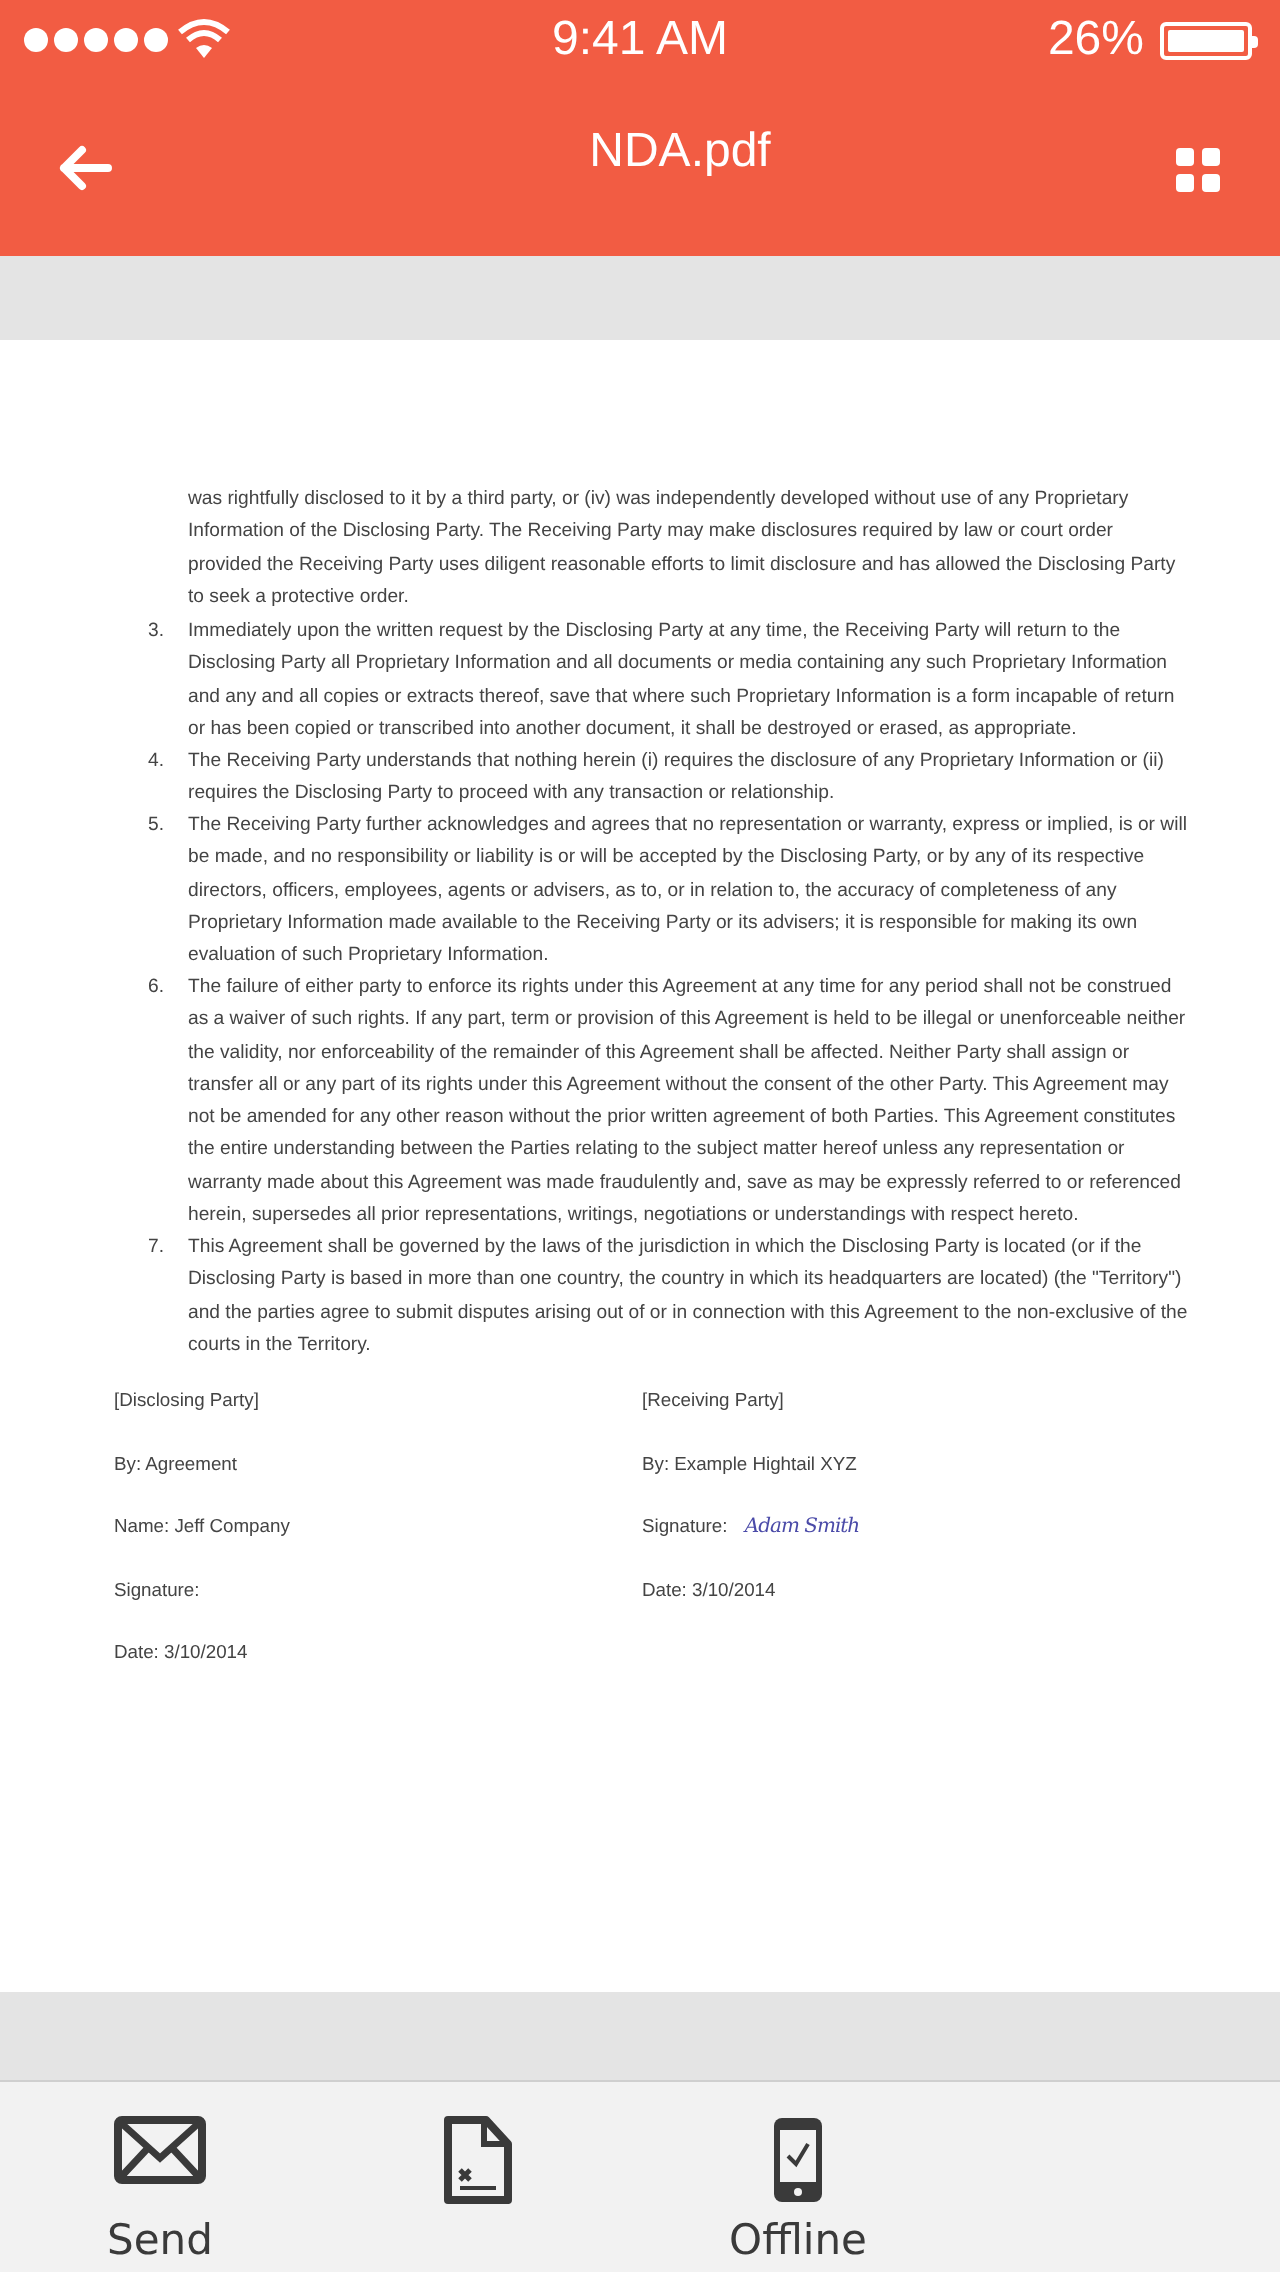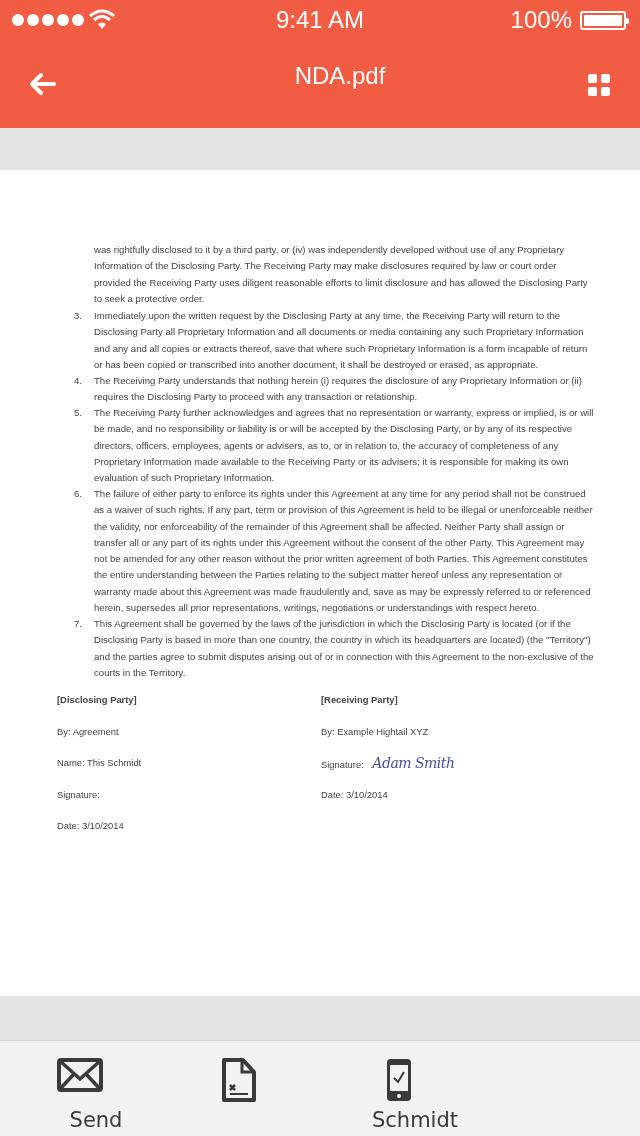--- a/index.html
+++ b/index.html
@@ -18,46 +18,46 @@
   .nav-title { position:absolute; left:0; width:640px; top:62px; text-align:center; font-size:24px;margin-left:20px; }
   .nav-grid { position:absolute; right:30px; top:74px; width:22px; height:22px; display:grid; grid-template-columns:9px 9px; gap:4px; cursor:pointer; }
   .nav-grid span { background:#fff; border-radius:2px; }
   .page { position:absolute; left:0; top:170px; width:640px; height:826px; background:#fff; color:#444; font-size:9.6px; line-height:16.3px; }
   .para { position:absolute; left:94px; width:500px; }
   .item { position:absolute; left:74px; width:520px; display:flex; }
   .item .num { width:20px; flex:none; }
   .item .txt { flex:1; }
   .sig-col { position:absolute; top:522px; width:260px; font-size:9.4px; }
   .sig-col div { height:31.5px; }
-  .sig-col .bold { font-weight:bold; }
-  .cursive { font-family:"DejaVu Serif", serif; font-style:italic; color:#4a4aa8; font-size:14px; margin-left:6px; letter-spacing:-0.5px; }
+  .sig-col .bold { font-weight:normal; }
+  .cursive { font-family:"DejaVu Serif", serif; font-style:italic; color:#4a4aa8; font-size:10px; margin-left:6px; letter-spacing:-0.5px; }
   .toolbar { position:absolute; left:0; top:1040px; width:640px; height:96px; background:#f2f2f2; border-top:1px solid #cfcfcf; }
   .tb-item { position:absolute; top:0; width:160px; height:96px; text-align:center; cursor:pointer; color:#3a3a3a; }
   .tb-item svg { position:absolute; left:50%; transform:translateX(-50%); top:16px; }
-  .tb-label { position:absolute; left:0; width:160px; top:67px; font-size:21px; font-family:"DejaVu Sans", sans-serif;margin-left:16px; }
+  .tb-label { position:absolute; left:0; width:160px; top:67px; font-size:21px; font-family:"DejaVu Sans", sans-serif; }
 </style>
 </head>
 <body>
 
 <div class="header">
   <div class="status">
     <div class="signal">
         <span></span>
         <span></span>
         <span></span>
         <span></span>
         <span></span>
       </div>
     <svg class="wifi" width="28" height="22" viewBox="0 0 28 22">
       <path d="M2 8 Q14 -2 26 8" stroke="#fff" stroke-width="3" fill="none"></path>
       <path d="M6 12 Q14 5 22 12" stroke="#fff" stroke-width="3" fill="none"></path>
       <path d="M10 16 L14 21 L18 16 Q14 13 10 16Z" fill="#fff"></path>
     </svg>
     <div class="time">9:41 AM</div>
-    <div class="pct">100%</div>
+    <div class="pct">26%</div>
     <div class="battery">
         <div class="fill"></div>
       </div>
   </div>
   <svg class="nav-back" viewBox="0 0 40 40">
     <path d="M30 20 H8 M17 11 L8 20 L17 29" stroke="#fff" stroke-width="4" fill="none" stroke-linecap="round" stroke-linejoin="round"></path>
   </svg>
   <div class="nav-title">NDA.pdf</div>
   <div class="nav-grid">
       <span></span>
@@ -86,21 +86,21 @@
     <span class="txt">The failure of either party to enforce its rights under this Agreement at any time for any period shall not be construed as a waiver of such rights. If any part, term or provision of this Agreement is held to be illegal or unenforceable neither the validity, nor enforceability of the remainder of this Agreement shall be affected. Neither Party shall assign or transfer all or any part of its rights under this Agreement without the consent of the other Party. This Agreement may not be amended for any other reason without the prior written agreement of both Parties. This Agreement constitutes the entire understanding between the Parties relating to the subject matter hereof unless any representation or warranty made about this Agreement was made fraudulently and, save as may be expressly referred to or referenced herein, supersedes all prior representations, writings, negotiations or understandings with respect hereto.</span>
   </div>
   <div class="item" style="top:446px;">
     <span class="num">7.</span>
     <span class="txt">This Agreement shall be governed by the laws of the jurisdiction in which the Disclosing Party is located (or if the Disclosing Party is based in more than one country, the country in which its headquarters are located) (the "Territory") and the parties agree to submit disputes arising out of or in connection with this Agreement to the non-exclusive of the courts in the Territory.</span>
   </div>
 
   <div class="sig-col" style="left:57px;">
     <div class="bold">[Disclosing Party]</div>
     <div>By: Agreement</div>
-    <div>Name:  This Schmidt</div>
+    <div>Name:  Jeff Company</div>
     <div>Signature:</div>
     <div>Date: 3/10/2014</div>
   </div>
   <div class="sig-col" style="left:321px;">
     <div class="bold">[Receiving Party]</div>
     <div>By: Example Hightail XYZ</div>
     <div>
       <span>Signature:</span>
       <span class="cursive">Adam Smith</span>
     </div>
@@ -124,15 +124,15 @@
       <path d="M9 37 H27" stroke="#3a3a3a" stroke-width="2"></path>
     </svg>
   </div>
   <div class="tb-item" style="left:319px;">
     <svg width="28" height="46" viewBox="0 0 28 46">
       <rect x="2" y="2" width="24" height="42" rx="4" fill="#3a3a3a"></rect>
       <rect x="5" y="8" width="18" height="26" fill="#f2f2f2"></rect>
       <path d="M9 21 L13 25 L19 15" stroke="#3a3a3a" stroke-width="2" fill="none"></path>
       <circle cx="14" cy="39" r="2" fill="#f2f2f2"></circle>
     </svg>
-    <div class="tb-label">Schmidt</div>
+    <div class="tb-label">Offline</div>
   </div>
 </div>
 
 </body></html>

